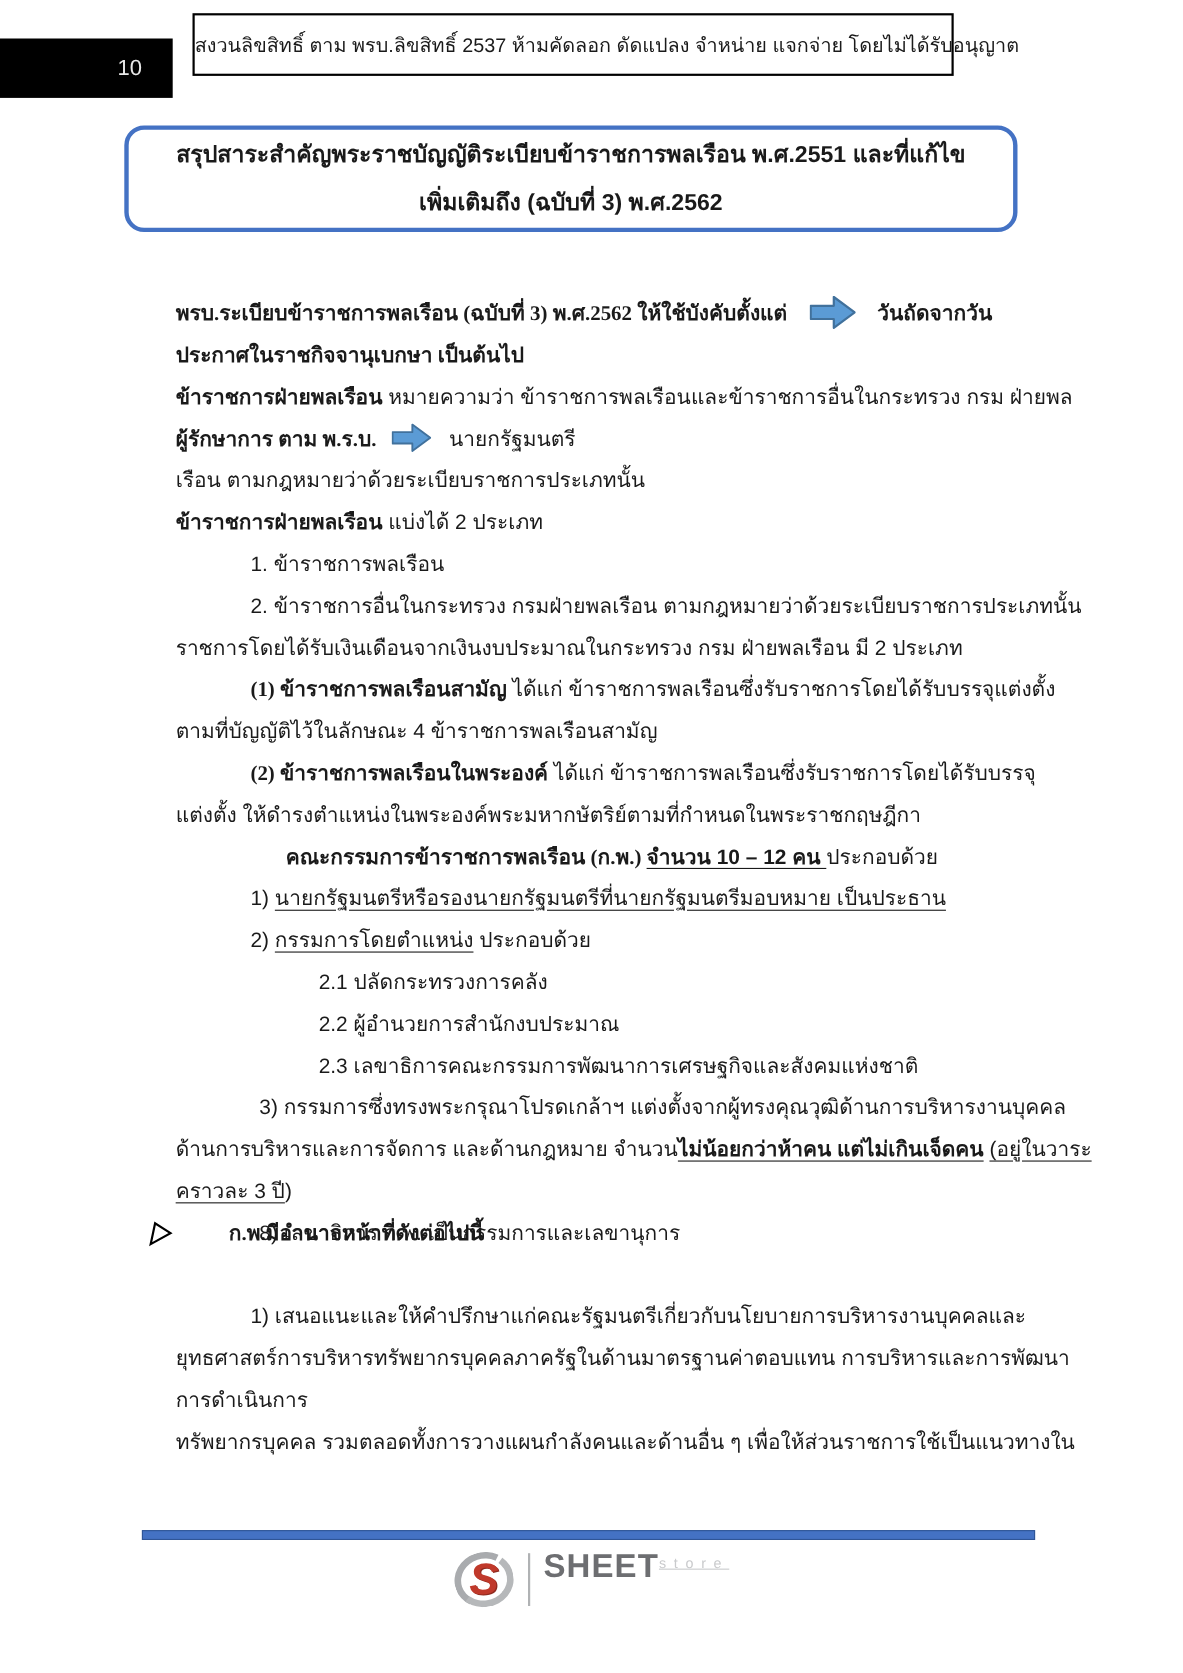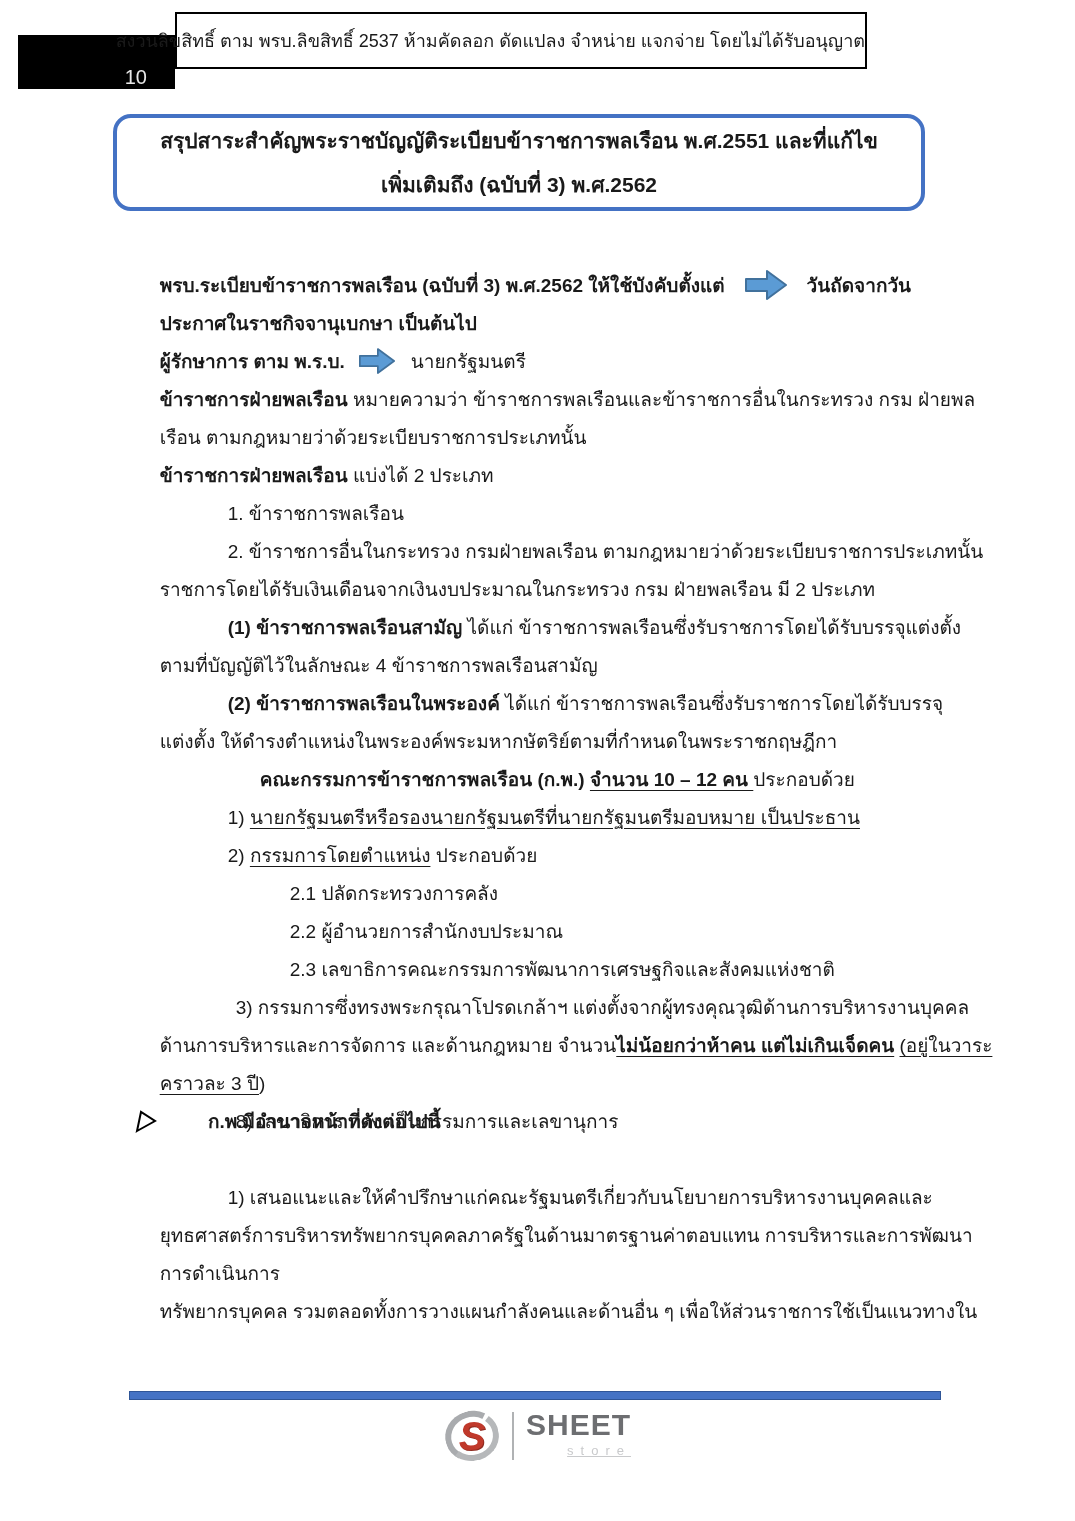--- a/index.html
+++ b/index.html
@@ -5,40 +5,40 @@
   * { margin:0; padding:0; box-sizing:border-box; }
   html,body { background:#ffffff; }
   .page {
     position:relative; width:1075px; height:1521px; background:#ffffff;
     font-family:"Liberation Sans", sans-serif; color:#1a1a1a; overflow:hidden;
   }
   
   .pagenum {
     position:absolute; left:0; top:35px; width:157px; height:54px;
     background:#000; color:#e8e8e8; font-size:20px;
-    display:flex; align-items:flex-end; justify-content:flex-end; padding-right:28px;margin-left:18px;
+    display:flex; align-items:center; justify-content:flex-end; padding-right:28px;
   }
   
   .copybox {
     position:absolute; left:175px; top:12px; width:692px; height:57px;
     border:2px solid #000; background:#fff;
-    display:flex; align-items:center; justify-content:flex-end;
+    display:flex; align-items:center; justify-content:flex-start;
     font-size:18px; white-space:nowrap;
   }
   
   .titlebox {
     position:absolute; left:113px; top:114px; width:812px; height:97px;
     border:4px solid #4472C4; border-radius:18px; background:#fff;
     display:flex; align-items:center; text-align:center;
     font-weight:bold; font-size:21px; line-height:44px; padding:0 26px;
   }
   
   .body { position:absolute; left:128px; top:229px; width:815px; }
   .ln { height:38px; line-height:38px; font-size:19px; white-space:pre; }
-  .ln .b  { font-weight:bold; }
+  .ln .b  { font-weight:bold;font-family:Liberation Serif, serif; }
   .ln .u  { text-decoration:underline; text-underline-offset:4px; }
   .ln .bu { font-weight:bold; text-decoration:underline; text-underline-offset:4px; }
   .ind1 { padding-left:68px; }
   .ind1b{ padding-left:76px; }
   .ind2 { padding-left:100px; }
   .ind3 { padding-left:130px; }
   .arrow-svg { vertical-align:middle; margin:0 20px 4px 20px; }
   .arrow-svg.small { margin:0 16px 4px 14px; }
   .bullet-line { padding-left:6px; display:flex; align-items:center;gap:36px; }
   .bullet-svg { margin-right:14px; flex:0 0 auto; }
@@ -61,21 +61,21 @@
     position:absolute; inset:1px; border:6px solid #b6b8ba; border-radius:50%;
     border-left-color:transparent; border-top-color:transparent;
     transform:rotate(-8deg);
   }
   .logo-s {
     position:absolute; inset:0; display:flex; align-items:center; justify-content:center;
     font-size:40px; font-weight:bold; color:#C0392B; font-style:italic;
     text-shadow:1px 1px 0 #8f2b20;
   }
   .logo-divider { width:2px; height:48px; background:#b0b2b4; margin-top:2px; flex:0 0 auto; }
-  .logo-text { display:flex; flex-direction:column;align-items:flex-end; }
+  .logo-text { display:flex; flex-direction:row; }
   .logo-brand { font-size:30px; font-weight:bold; color:#6d6e71; letter-spacing:1px; line-height:30px; }
   .logo-sub { font-size:13px; color:#c9cacc; letter-spacing:7px; margin-top:3px;text-decoration:underline; }
 </style>
 </head>
 <body>
 
 <div class="page">
 
   <div class="pagenum">
     <span>10</span>
@@ -95,27 +95,27 @@
       <span class="b">พรบ.ระเบียบข้าราชการพลเรือน (ฉบับที่ 3) พ.ศ.2562 ให้ใช้บังคับตั้งแต่</span><svg class="arrow-svg" width="42" height="30" viewBox="0 0 42 30">
           <polygon points="1,9 22,9 22,1 41,15 22,29 22,21 1,21" fill="#5B9BD5" stroke="#41719C" stroke-width="2" stroke-linejoin="round"></polygon>
         </svg><span class="b">วันถัดจากวัน</span>
     </div>
 
     <div class="ln">
       <span class="b">ประกาศในราชกิจจานุเบกษา เป็นต้นไป</span>
     </div>
 
     <div class="ln">
+      <span class="b">ข้าราชการฝ่ายพลเรือน</span><span> หมายความว่า ข้าราชการพลเรือนและข้าราชการอื่นในกระทรวง กรม ฝ่ายพล</span>
+    </div>
+
+    <div class="ln">
       <span class="b">ผู้รักษาการ ตาม พ.ร.บ.</span><svg class="arrow-svg small" width="36" height="28" viewBox="0 0 42 30">
           <polygon points="1,9 22,9 22,1 41,15 22,29 22,21 1,21" fill="#5B9BD5" stroke="#41719C" stroke-width="2" stroke-linejoin="round"></polygon>
         </svg><span>นายกรัฐมนตรี</span>
-    </div>
-
-    <div class="ln">
-      <span class="b">ข้าราชการฝ่ายพลเรือน</span><span> หมายความว่า ข้าราชการพลเรือนและข้าราชการอื่นในกระทรวง กรม ฝ่ายพล</span>
     </div>
 
     <div class="ln">
       <span>เรือน ตามกฎหมายว่าด้วยระเบียบราชการประเภทนั้น</span>
     </div>
 
     <div class="ln">
       <span class="b">ข้าราชการฝ่ายพลเรือน</span><span> แบ่งได้ 2 ประเภท</span>
     </div>
 

